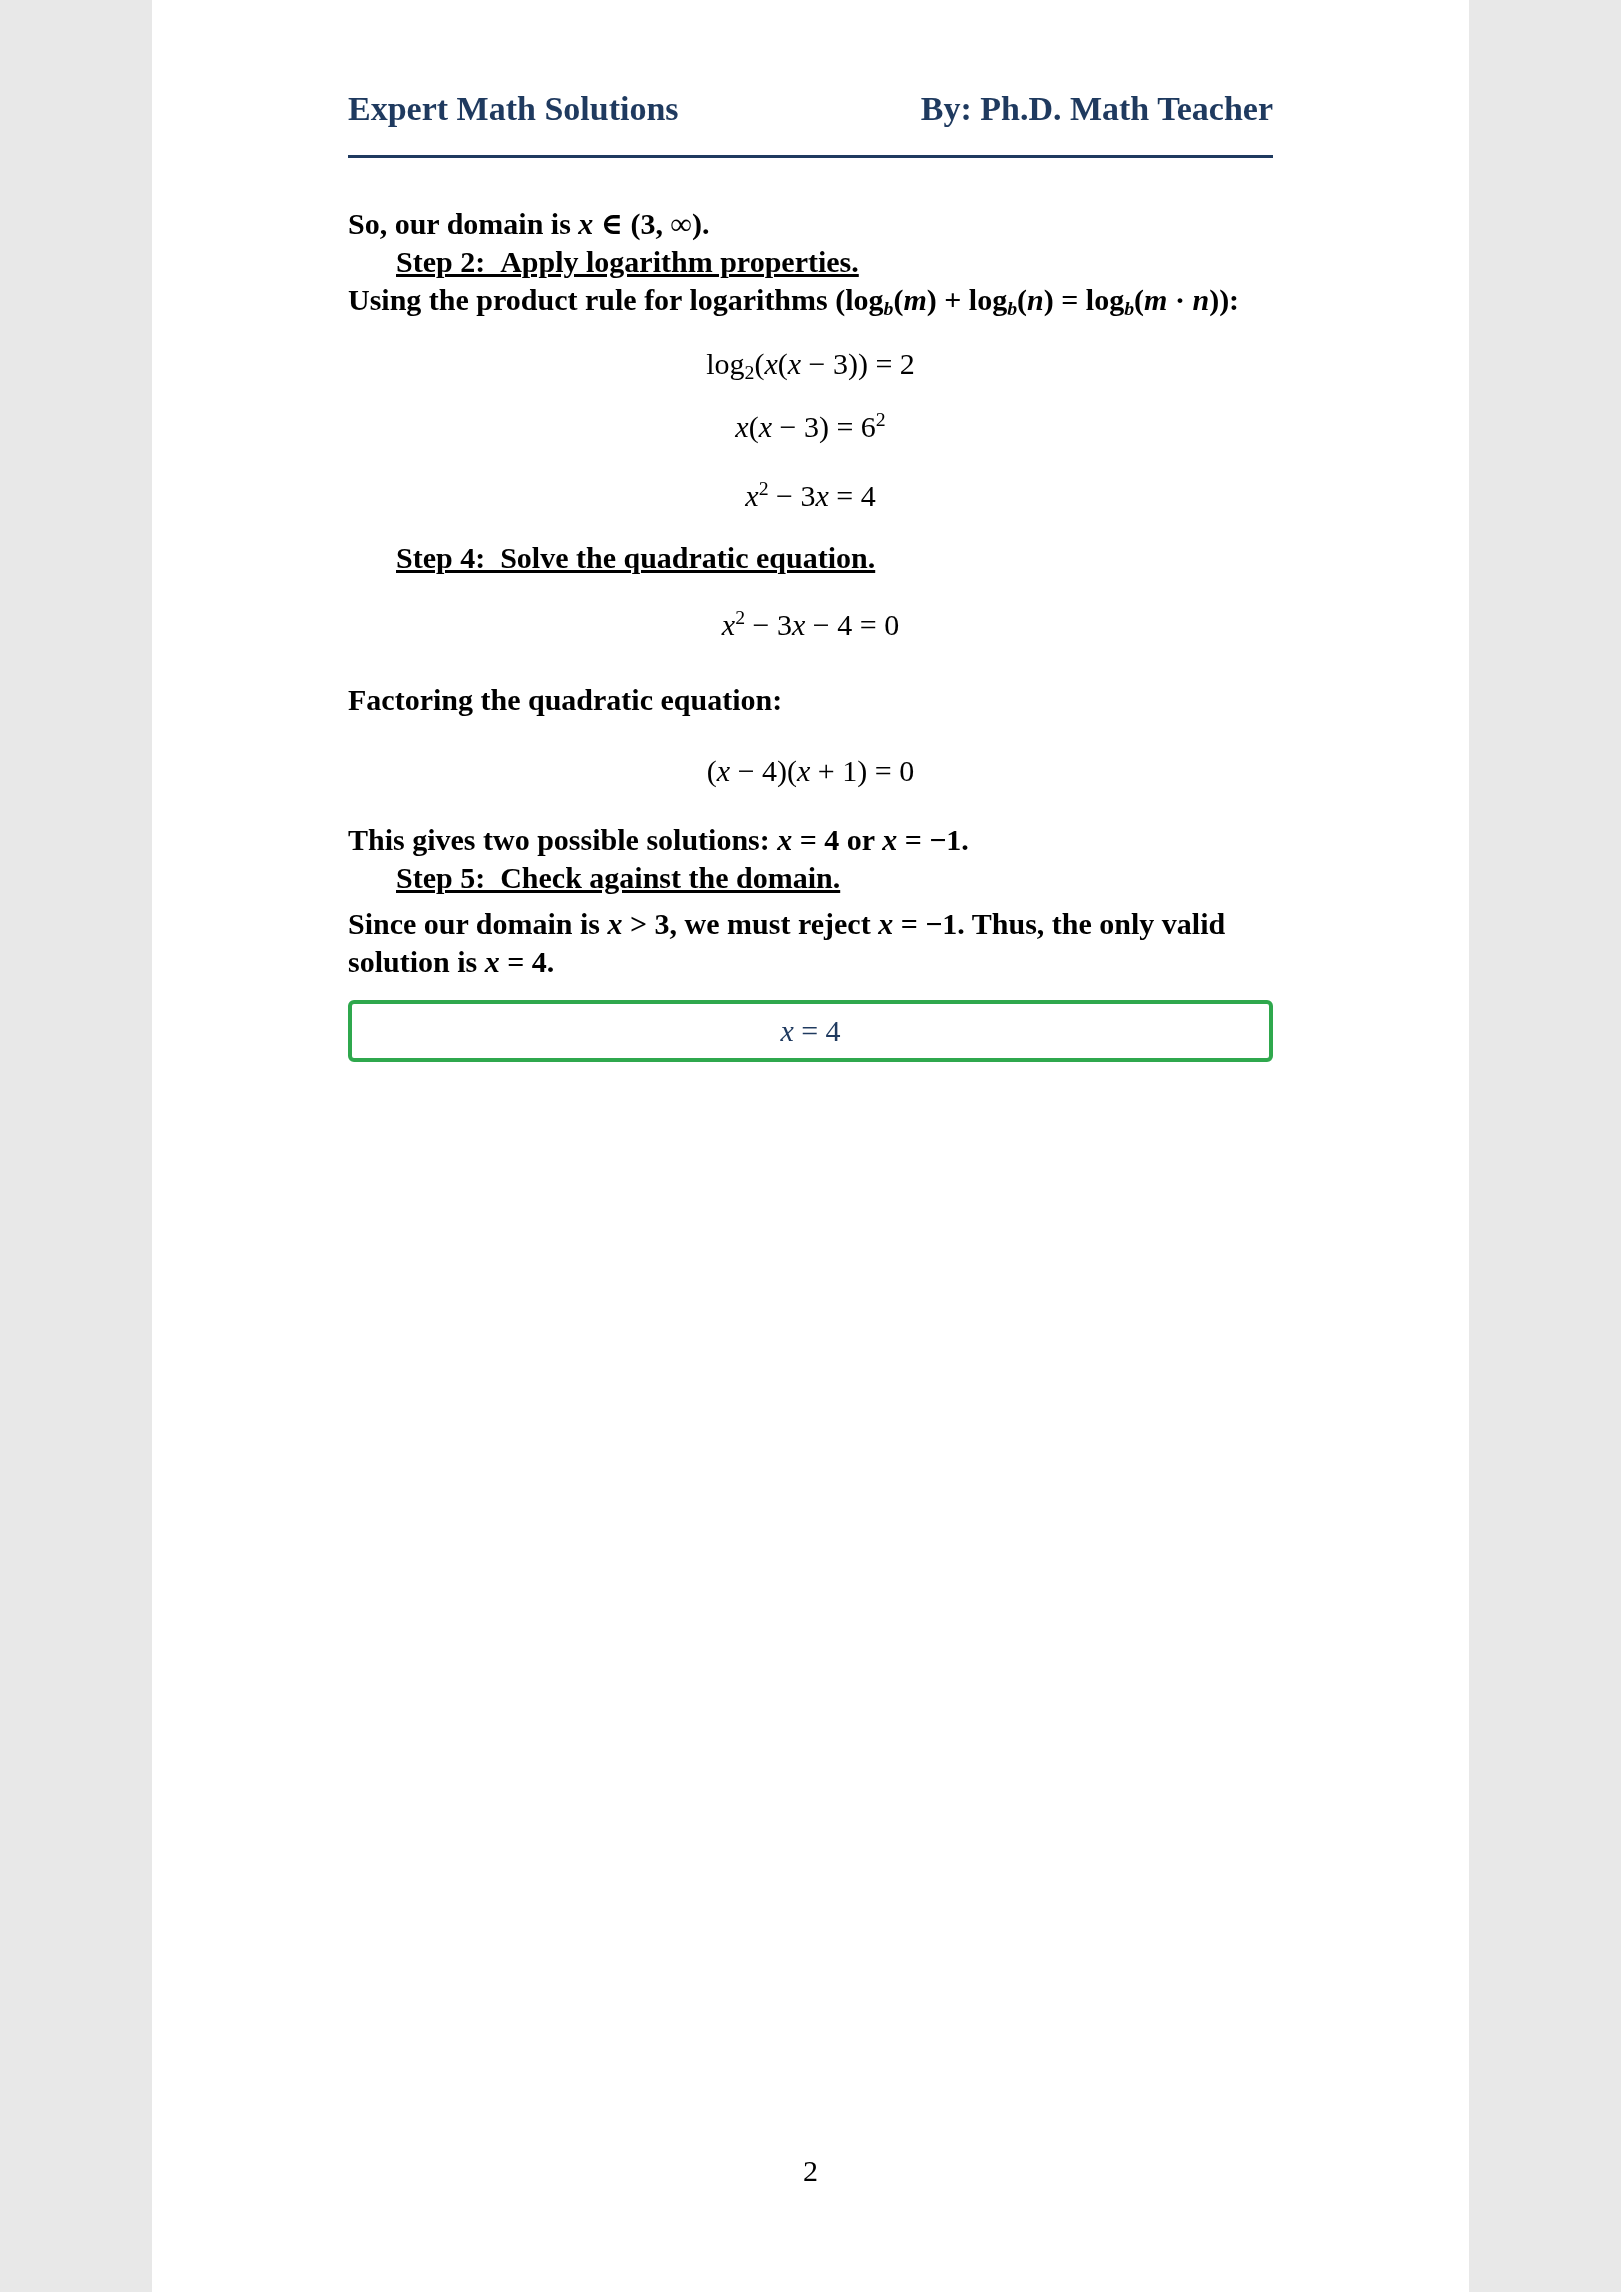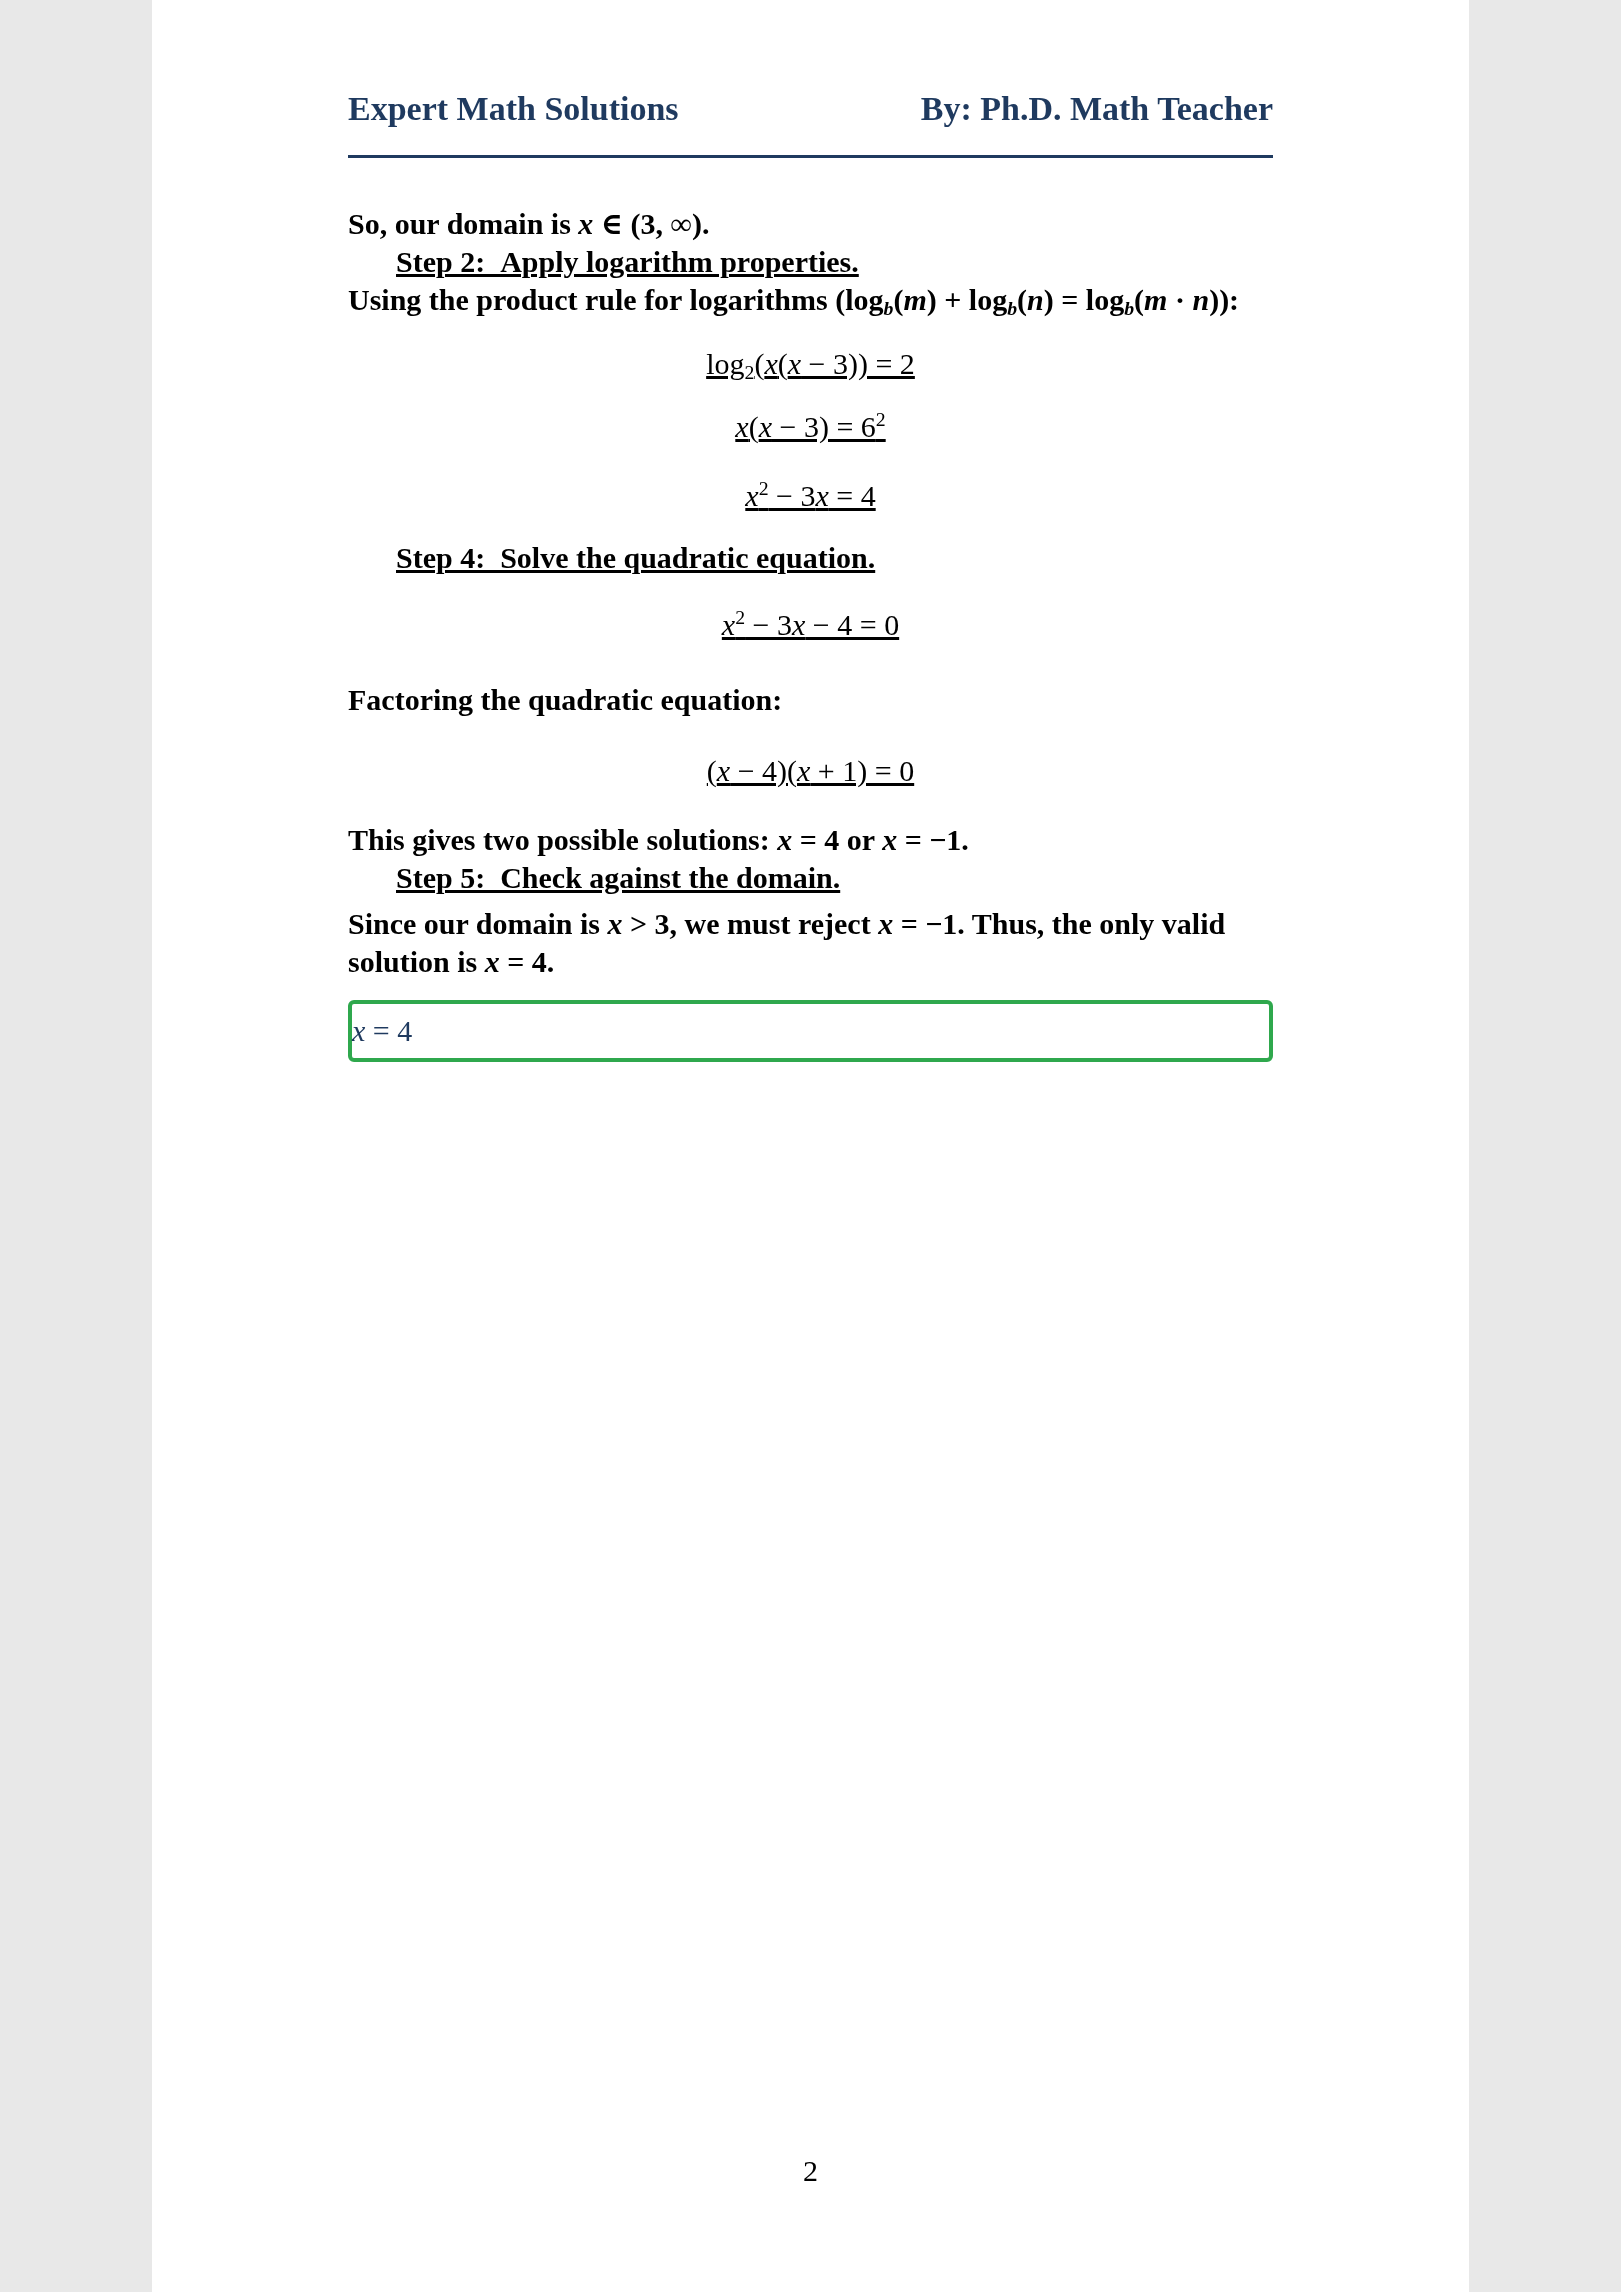--- a/index.html
+++ b/index.html
@@ -29,21 +29,21 @@
     height: 3.9px;
     background: #1f3a5f;
   }
   .content {
     margin: 0 196px;
     font-size: 30px;
     color: #000000;
   }
   .line { margin: 0; line-height: 38px; font-weight: bold; }
   .step { font-weight: bold; text-indent: 48px; text-decoration: underline; }
-  .eq   { margin: 0; text-align: center; line-height: 38px; text-decoration: underline; }
+  .eq   { margin: 0; text-align: center; line-height: 38px; }
   .mi   { font-style: italic; }
   sup, sub { font-size: 66%; line-height: 0; }
   sup { vertical-align: 0.55em; }
   sub { vertical-align: -0.25em; }
   .mt48 { margin-top: 47px; }
   .mt38 { margin-top: 37px; }
   .mt34 { margin-top: 33px; }
   .mt32 { margin-top: 31px; }
   .mt30 { margin-top: 29px; }
   .mt26 { margin-top: 25.5px; }
@@ -51,21 +51,21 @@
   .mt8  { margin-top: 7.8px; }
   .answer-box {
     margin-top: 19.6px;
     box-sizing: border-box;
     width: 100%;
     height: 62px;
     border: 4.9px solid #2fa84d;
     border-radius: 6px;
     display: flex;
     align-items: center;
-    justify-content: flex-start;
+    justify-content: center;
   }
   .answer-box .eqtext {
     color: #1f3a5f;
     font-size: 30px;
     line-height: 30px;
   }
   .footer {
     position: absolute;
     top: 2152px;
     left: 0;

